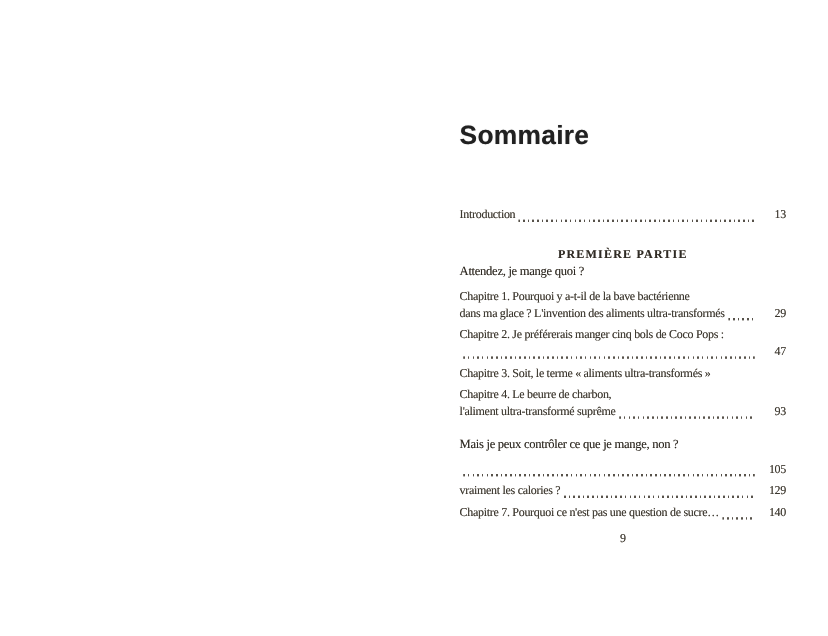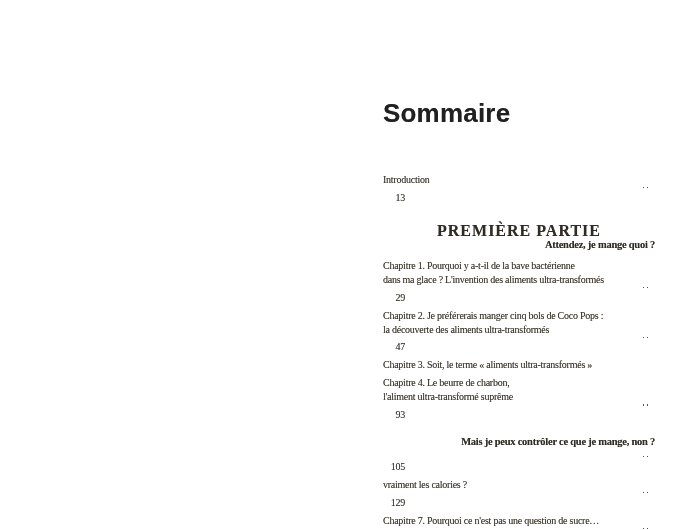--- a/index.html
+++ b/index.html
@@ -21,31 +21,30 @@
     color: #3b372f;
     font-size: 10px;
     letter-spacing: -0.25px;
     text-shadow: 0 0 0.5px rgba(80,70,55,0.55);
   }
   h1.title {
     margin: 0;
     padding-top: 99px;
     font-family: "Liberation Sans", "DejaVu Sans", sans-serif;
     font-weight: 700;
-    font-size: 26px;
+    font-size: 22px;
     line-height: 28px;
     letter-spacing: 0.2px;
     color: #212121;
     text-shadow: 0 0 0.6px rgba(40,40,40,0.5);
   }
   .row {
     display: flex;
     align-items: baseline;
     line-height: 14px;
-    flex-direction: column;
   }
   .row .txt { white-space: nowrap; flex: 0 0 auto; }
   .leader {
     flex: 1 1 auto;
     min-width: 8px;
     height: 1.3px;
     align-self: flex-end;
     margin: 0 4px 2.5px 3px;
     background-image: repeating-linear-gradient(90deg,
       #57524a 0, #57524a 1.3px, transparent 1.3px, transparent 3.9px);
@@ -56,28 +55,28 @@
     text-align: right;
     white-space: nowrap;
   }
   .intro { margin-top: 46px; }
   .part { text-align: left; }
   .part-1 { margin-top: 19px; }
   .part-2 { margin-top: 12px; }
   .part-heading {
     text-align: center;
     font-weight: 700;
-    font-size: 16px;
+    font-size: 10px;
     line-height: 13px;
     letter-spacing: 1px;
     color: #2f2b25;
   }
   .part-subtitle {
-    text-align: right;
-    font-weight: 700;
+    text-align: left;
+    font-weight: 400;
     font-size: 10.5px;
     line-height: 15px;
     color: #2f2b25;
   }
   .entries { margin-top: 7px; }
   .entry { margin-bottom: 4px; }
   .entry .line { line-height: 14px; white-space: nowrap; }
   .folio {
     margin-top: 9px;
     text-align: center;
@@ -110,21 +109,20 @@
           <div class="row">
             <span class="txt">dans ma glace ? L'invention des aliments ultra-transformés</span>
             <span class="leader"></span>
             <span class="num">29</span>
           </div>
         </div>
 
         <div class="entry">
           <div class="line">Chapitre 2. Je préférerais manger cinq bols de Coco Pops :</div>
           <div class="row">
-            <span class="txt">la découverte des aliments ultra-transformés</span>
             <span class="leader"></span>
             <span class="num">47</span>
           </div>
         </div>
 
         <div class="entry">
           <div class="line">Chapitre 3. Soit, le terme « aliments ultra-transformés »</div>
         </div>
 
         <div class="entry">

